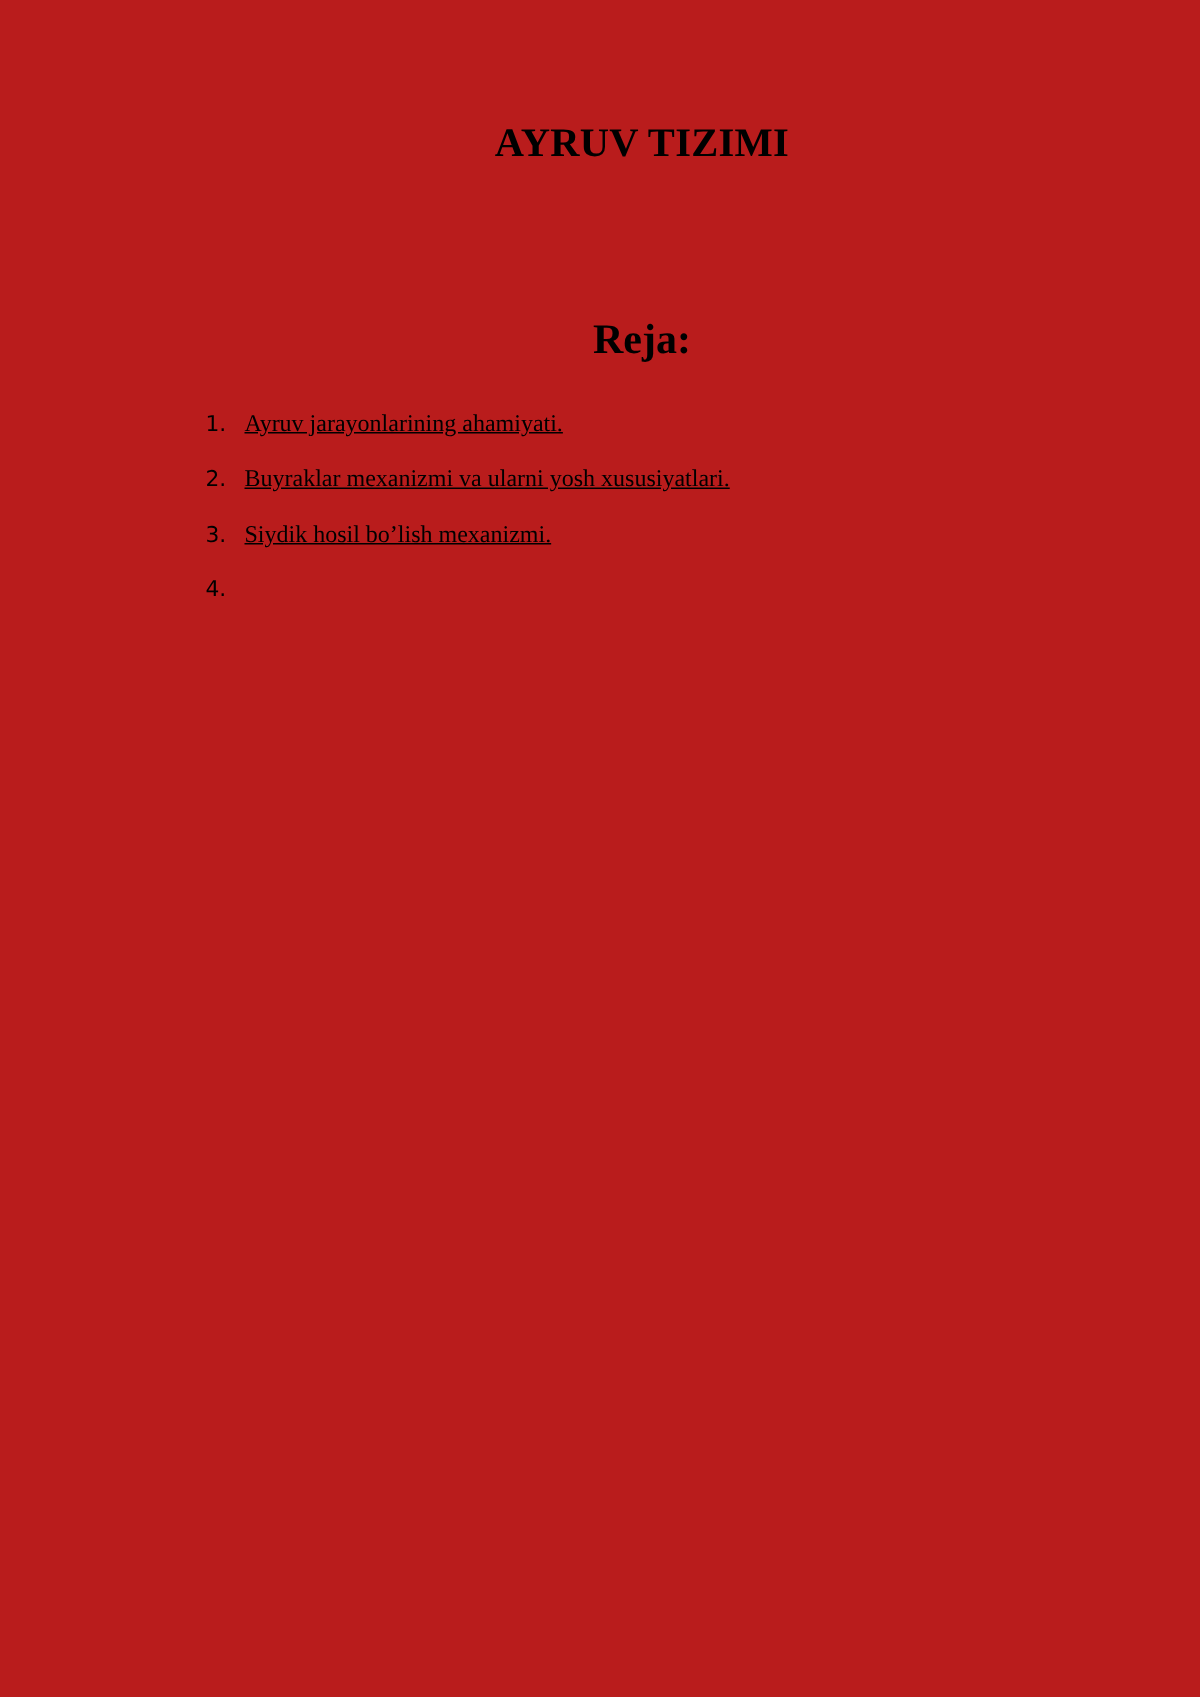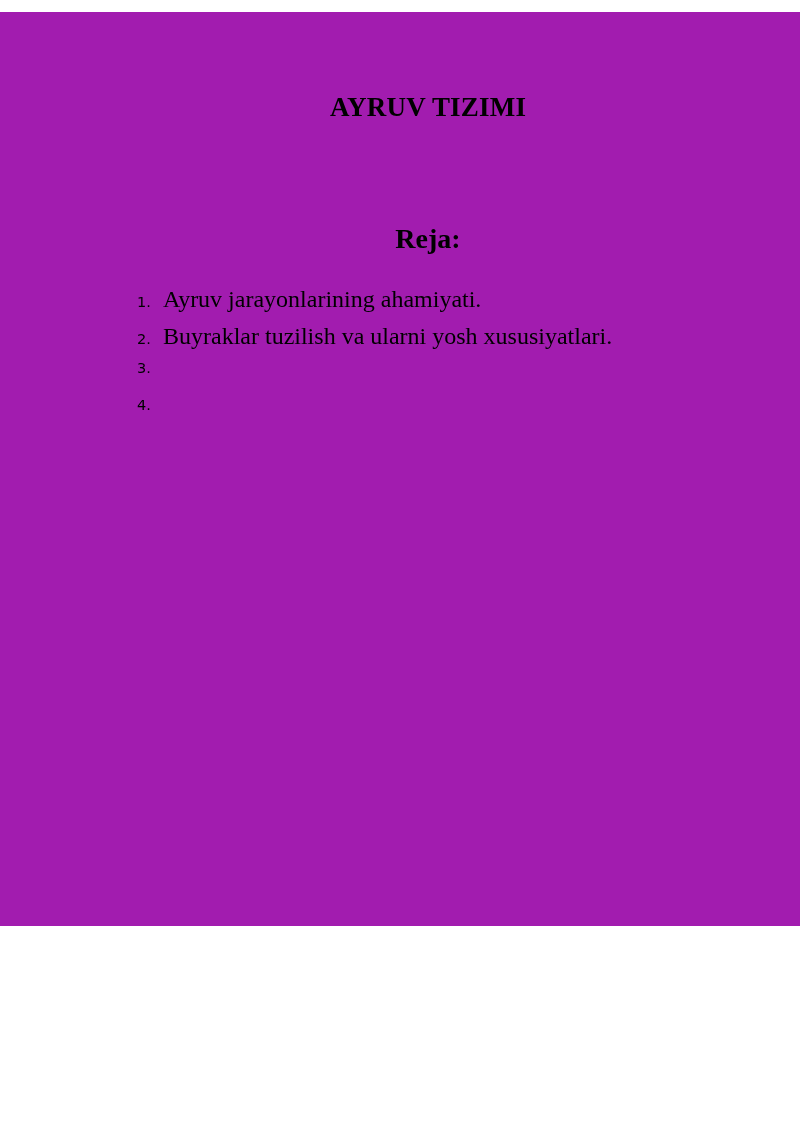--- a/index.html
+++ b/index.html
@@ -11,24 +11,24 @@
       width: 800px;
       height: 1131px;
       position: relative;
       overflow: hidden;
       font-family: "Liberation Serif", serif;
       color: #000000;
     }
     .page {
       position: absolute;
       left: 0;
-      top: 12px;
+      top: 0;
       width: 800px;
-      height: 914px;
-      background: #a21caf;
+      height: 1131px;
+      background: #b91c1c;
     }
     .doc-title {
       position: absolute;
       left: 0;
       top: 78px;
       width: 856px;
       text-align: center;
       font-weight: bold;
       font-size: 27px;
       line-height: 34px;
@@ -59,40 +59,42 @@
       white-space: nowrap;
     }
     .plan-num {
       display: inline-block;
       width: 26px;
       font-family: "DejaVu Sans", sans-serif;
       font-size: 14.5px;
     }
     .plan-text {
       font-family: "Liberation Serif", serif;
-      font-size: 24px;
+      font-size: 16px;
+      text-decoration: underline;
     }
   </style>
 </head>
 <body>
 
 <div class="page">
   <div class="doc-title">AYRUV TIZIMI</div>
 
   <div class="plan-heading">Reja:</div>
 
   <ol class="plan-list">
     <li class="plan-item">
       <span class="plan-num">1.</span>
       <span class="plan-text">Ayruv jarayonlarining ahamiyati.</span>
     </li>
     <li class="plan-item">
       <span class="plan-num">2.</span>
-      <span class="plan-text">Buyraklar tuzilish va ularni yosh xususiyatlari.</span>
+      <span class="plan-text">Buyraklar mexanizmi va ularni yosh xususiyatlari.</span>
     </li>
     <li class="plan-item">
       <span class="plan-num">3.</span>
+      <span class="plan-text">Siydik hosil bo’lish mexanizmi.</span>
     </li>
     <li class="plan-item">
       <span class="plan-num">4.</span>
     </li>
   </ol>
 </div>
 
 </body></html>

